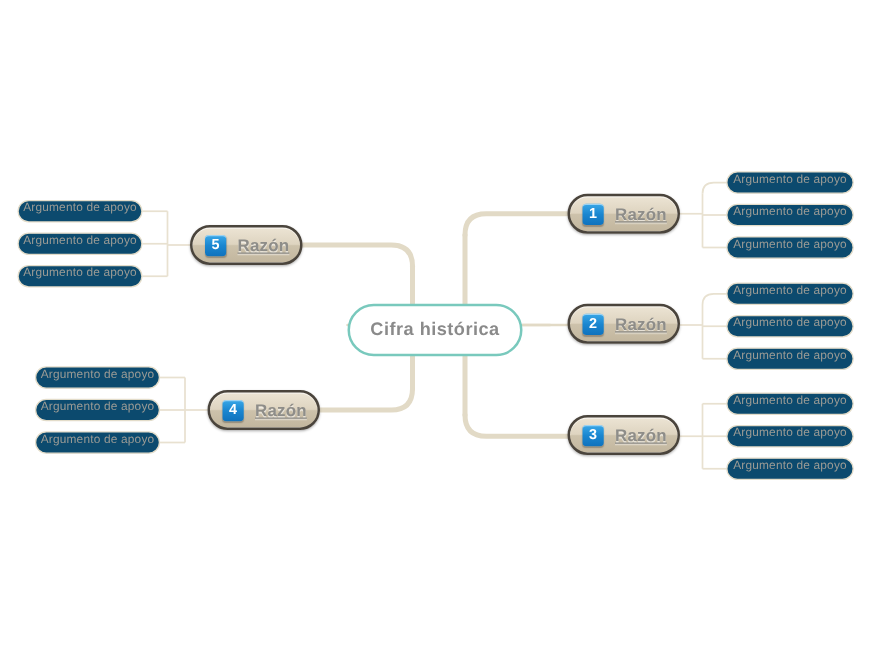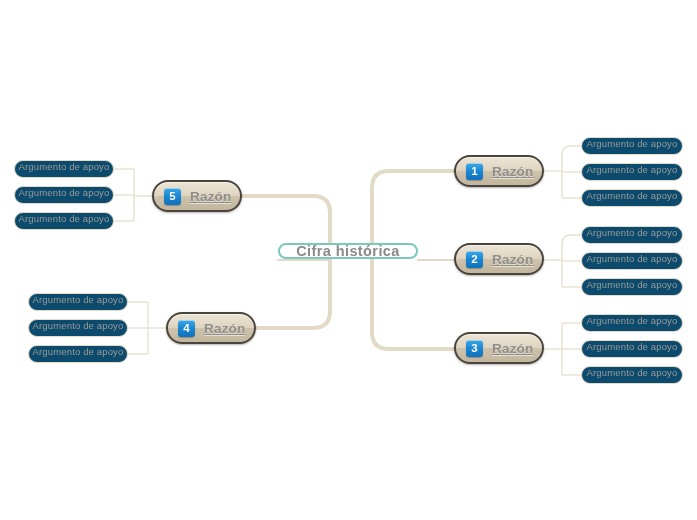--- a/index.html
+++ b/index.html
@@ -161,21 +161,21 @@
 
     <g stroke="#e8e1d0" stroke-width="1.4" fill="none">
       <path d="M 166 328 L 148 328"></path>
       <path d="M 148 302 L 148 354"></path>
       <path d="M 148 302 Q 148 302 139 302 L 128 302"></path>
       <path d="M 148 328 L 128 328"></path>
       <path d="M 148 354 L 128 354"></path>
     </g>
   </svg>
 
-  <div class="central-node" style="left:278px; top:243px; width:140px; height:16px;">
+  <div class="central-node" style="left:278px; top:243px; width:140px; height:42px;">
     <span>Cifra histórica</span>
   </div>
 
   <div class="reason-node" style="left:454px; top:155px; width:90px; height:32px;">
     <span class="reason-badge">1</span>
     <span class="reason-label">Razón</span>
   </div>
 
   <div class="reason-node" style="left:454px; top:243px; width:90px; height:32px;">
     <span class="reason-badge">2</span>

